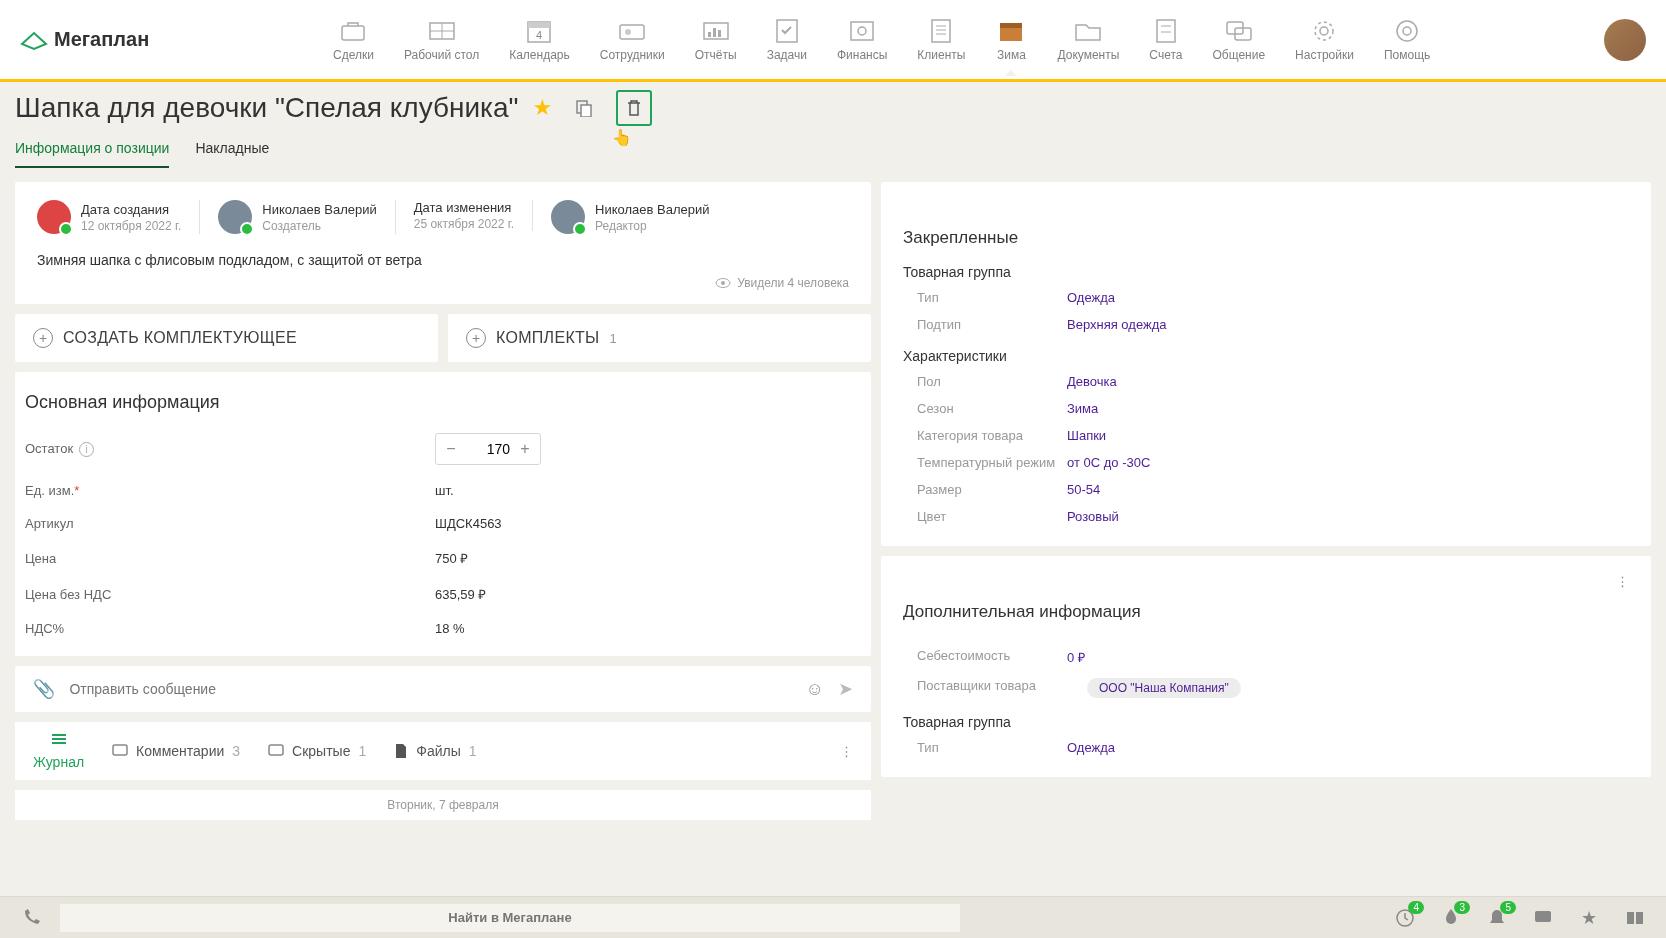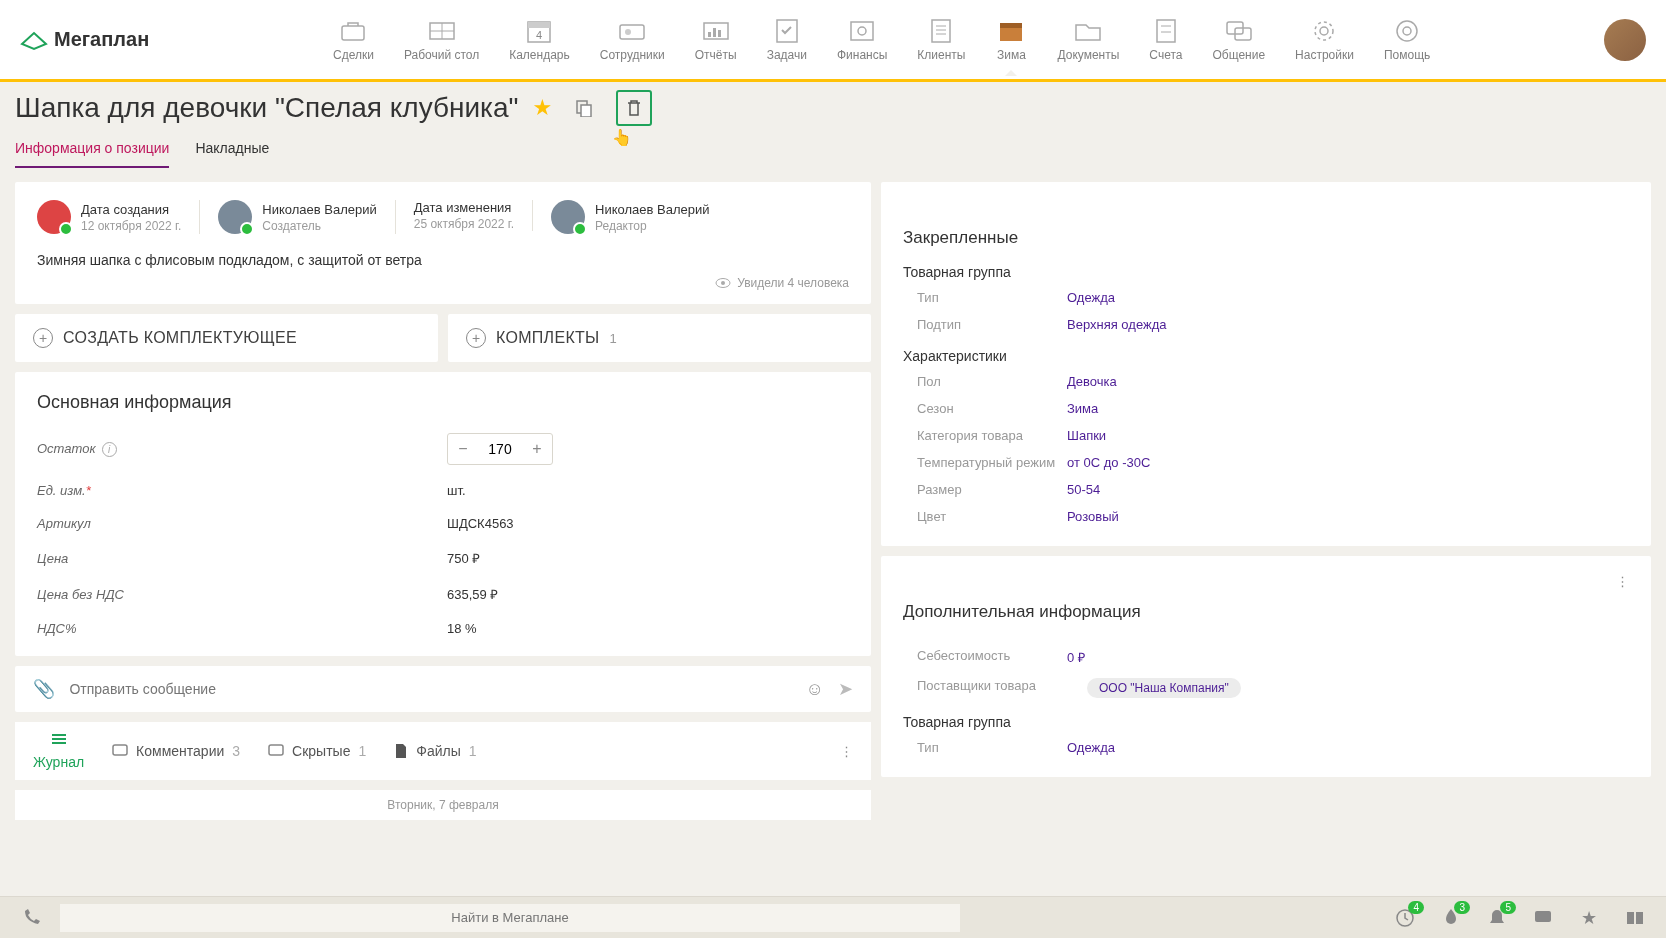--- a/index.html
+++ b/index.html
@@ -14,69 +14,69 @@
 .nav-item.active { position: relative; }
 .nav-item.active::after { content: ''; position: absolute; bottom: -14px; left: 50%; transform: translateX(-50%); width: 0; height: 0; border-left: 6px solid transparent; border-right: 6px solid transparent; border-bottom: 6px solid #f2f0eb; }
 .avatar-top { width: 42px; height: 42px; border-radius: 50%; background: linear-gradient(135deg,#a67c52,#8b6142); margin-left: 20px; }
 .page { padding: 10px 15px; }
 .page-header { display: flex; align-items: center; gap: 14px; margin-bottom: 8px; }
 .page-title { font-size: 28px; font-weight: 300; color: #333; }
 .icon-btn { width: 36px; height: 36px; display: flex; align-items: center; justify-content: center; border: 1px solid transparent; border-radius: 3px; cursor: pointer; color: #888; }
 .icon-btn.delete { border: 2px solid #1fa35a; }
 .tabs { display: flex; gap: 26px; border-bottom: 0; margin-bottom: 14px; }
 .tab { padding: 6px 0 10px 0; cursor: pointer; color: #333; font-size: 14px; }
-.tab.active { color: #be185d; border-bottom: 2px solid #701a75; }
+.tab.active { color: #15803d; border-bottom: 2px solid #14532d; }
 .columns { display: flex; gap: 10px; }
 .col-left { width: 856px; display: flex; flex-direction: column; gap: 10px; }
 .col-right { flex: 1; display: flex; flex-direction: column; gap: 10px; }
 .card { background: #fff; border-radius: 2px; }
 .meta-card { padding: 18px 22px 14px; }
 .meta-row { display: flex; gap: 18px; align-items: flex-start; }
 .meta-block { display: flex; align-items: center; gap: 10px; padding-right: 18px; border-right: 1px solid #e5e2da; }
 .meta-block:last-child { border-right: none; }
 .meta-avatar { width: 34px; height: 34px; border-radius: 50%; background: #d44; position: relative; }
 .meta-avatar::after { content: ''; position: absolute; right: -2px; bottom: -2px; width: 10px; height: 10px; border-radius: 50%; background: #2cbd3e; border: 2px solid #fff; }
 .meta-avatar.gray { background: #7a8a99; }
 .meta-text .mt-label { font-size: 13px; color: #333; }
 .meta-text .mt-sub { font-size: 12px; color: #9b9b9b; margin-top: 2px; }
 .desc { font-size: 14px; color: #333; margin: 18px 0 8px; }
 .views { text-align: right; color: #999; font-size: 12px; display: flex; justify-content: flex-end; align-items: center; gap: 6px; }
 .two-btn-row { display: flex; gap: 10px; }
 .big-btn { flex: 1; background: #fff; padding: 14px 18px; display: flex; align-items: center; gap: 10px; cursor: pointer; border-radius: 2px; }
 .plus-circ { width: 20px; height: 20px; border: 1.5px solid #888; border-radius: 50%; display: flex; align-items: center; justify-content: center; font-size: 14px; color: #888; line-height: 1; }
 .big-btn-label { font-size: 16px; letter-spacing: 0.3px; color: #404040; text-transform: uppercase; text-align: right; }
 .big-btn .count { color: #999; }
-.info-card { padding: 20px 22px; }
+.info-card { padding: 20px 10px; }
 .info-card h2 { font-size: 18px; font-weight: 400; margin-bottom: 20px; }
 .info-row { display: flex; align-items: center; margin-bottom: 18px; }
-.info-row .lbl { width: 410px; color: #666; font-size: 13px; font-style: italic; }
+.info-row .lbl { width: 410px; color: #666; font-size: 13px; }
 .info-row .val { font-size: 13px; color: #333; display: flex; align-items: center; gap: 4px; }
 .req { color: #e03c3c; }
 .stepper { display: inline-flex; align-items: center; border: 1px solid #d9d6cd; border-radius: 3px; }
 .stepper button { width: 30px; height: 30px; border: none; background: none; cursor: pointer; font-size: 16px; color: #888; }
-.stepper input { width: 44px; border: none; text-align: center; font-size: 14px; outline: none; }
+.stepper input { width: 44px; border: none; text-align: right; font-size: 14px; outline: none; }
 .hint-icon { width: 15px; height: 15px; border: 1.5px solid #aaa; border-radius: 50%; display: inline-flex; align-items: center; justify-content: center; font-size: 10px; color: #aaa; margin-left: 6px; }
 .msg-card { padding: 12px 18px; display: flex; align-items: center; gap: 14px; }
 .msg-input { flex: 1; border: none; outline: none; font-size: 14px; color: #000000; background: transparent; }
 .log-tabs { background: #fff; padding: 10px 18px; display: flex; align-items: center; gap: 28px; }
 .log-tab { display: flex; align-items: center; gap: 8px; cursor: pointer; color: #555; font-size: 14px; }
 .log-tab.active { color: #1fa35a; flex-direction: column; }
 .log-tab .cnt { color: #aaa; }
 .more-dots { margin-left: auto; cursor: pointer; color: #888; }
 .date-line { background: #fff; text-align: center; padding: 8px; color: #999; font-size: 12px; }
 .side-card { padding: 18px 22px 10px; }
 .side-card h3 { font-size: 17px; font-weight: 500; margin-bottom: 14px; margin-top: 28px; }
 .side-sub { font-size: 14px; color: #333; margin: 16px 0 10px; }
 .kv { display: flex; margin-bottom: 12px; padding-left: 14px; font-size: 13px; }
 .kv .k { width: 150px; color: #999; }
 .kv .v { color: #4c1d95; }
 .chip { background: #ececec; padding: 3px 12px; border-radius: 12px; font-size: 12px; display: inline-block; }
 .side-head-row { display: flex; justify-content: space-between; align-items: flex-start; }
 .bottom-bar { position: fixed; bottom: 0; left: 0; right: 0; height: 42px; background: #e8e5dc; display: flex; align-items: center; padding: 0 20px; gap: 18px; border-top: 1px solid #dcd8cf; width: 1666px; }
-.search-bottom { flex: 1; max-width: 900px; background: #f5f3ee; border: none; height: 28px; padding: 0 12px; font-size: 13px; color: #888; outline: none; text-align: center; }
+.search-bottom { flex: 1; max-width: 900px; background: #f5f3ee; border: none; height: 28px; padding: 0 12px; font-size: 13px; color: #888; outline: none; text-align: center; font-weight: bold; }
 .bb-icon { width: 22px; height: 22px; display: flex; align-items: center; justify-content: center; cursor: pointer; color: #888; position: relative; }
 .badge { position: absolute; top: -6px; right: -8px; background: #2cbd3e; color: #fff; font-size: 10px; border-radius: 8px; padding: 1px 5px; }
 .bb-right { margin-left: auto; display: flex; gap: 24px; align-items: center; }
 .cursor { position: absolute; top: 128px; left: 612px; font-size: 16px; pointer-events:none; }
 </style>
 </head>
 <body>
 
 <div class="top-nav">
   <div class="logo">

